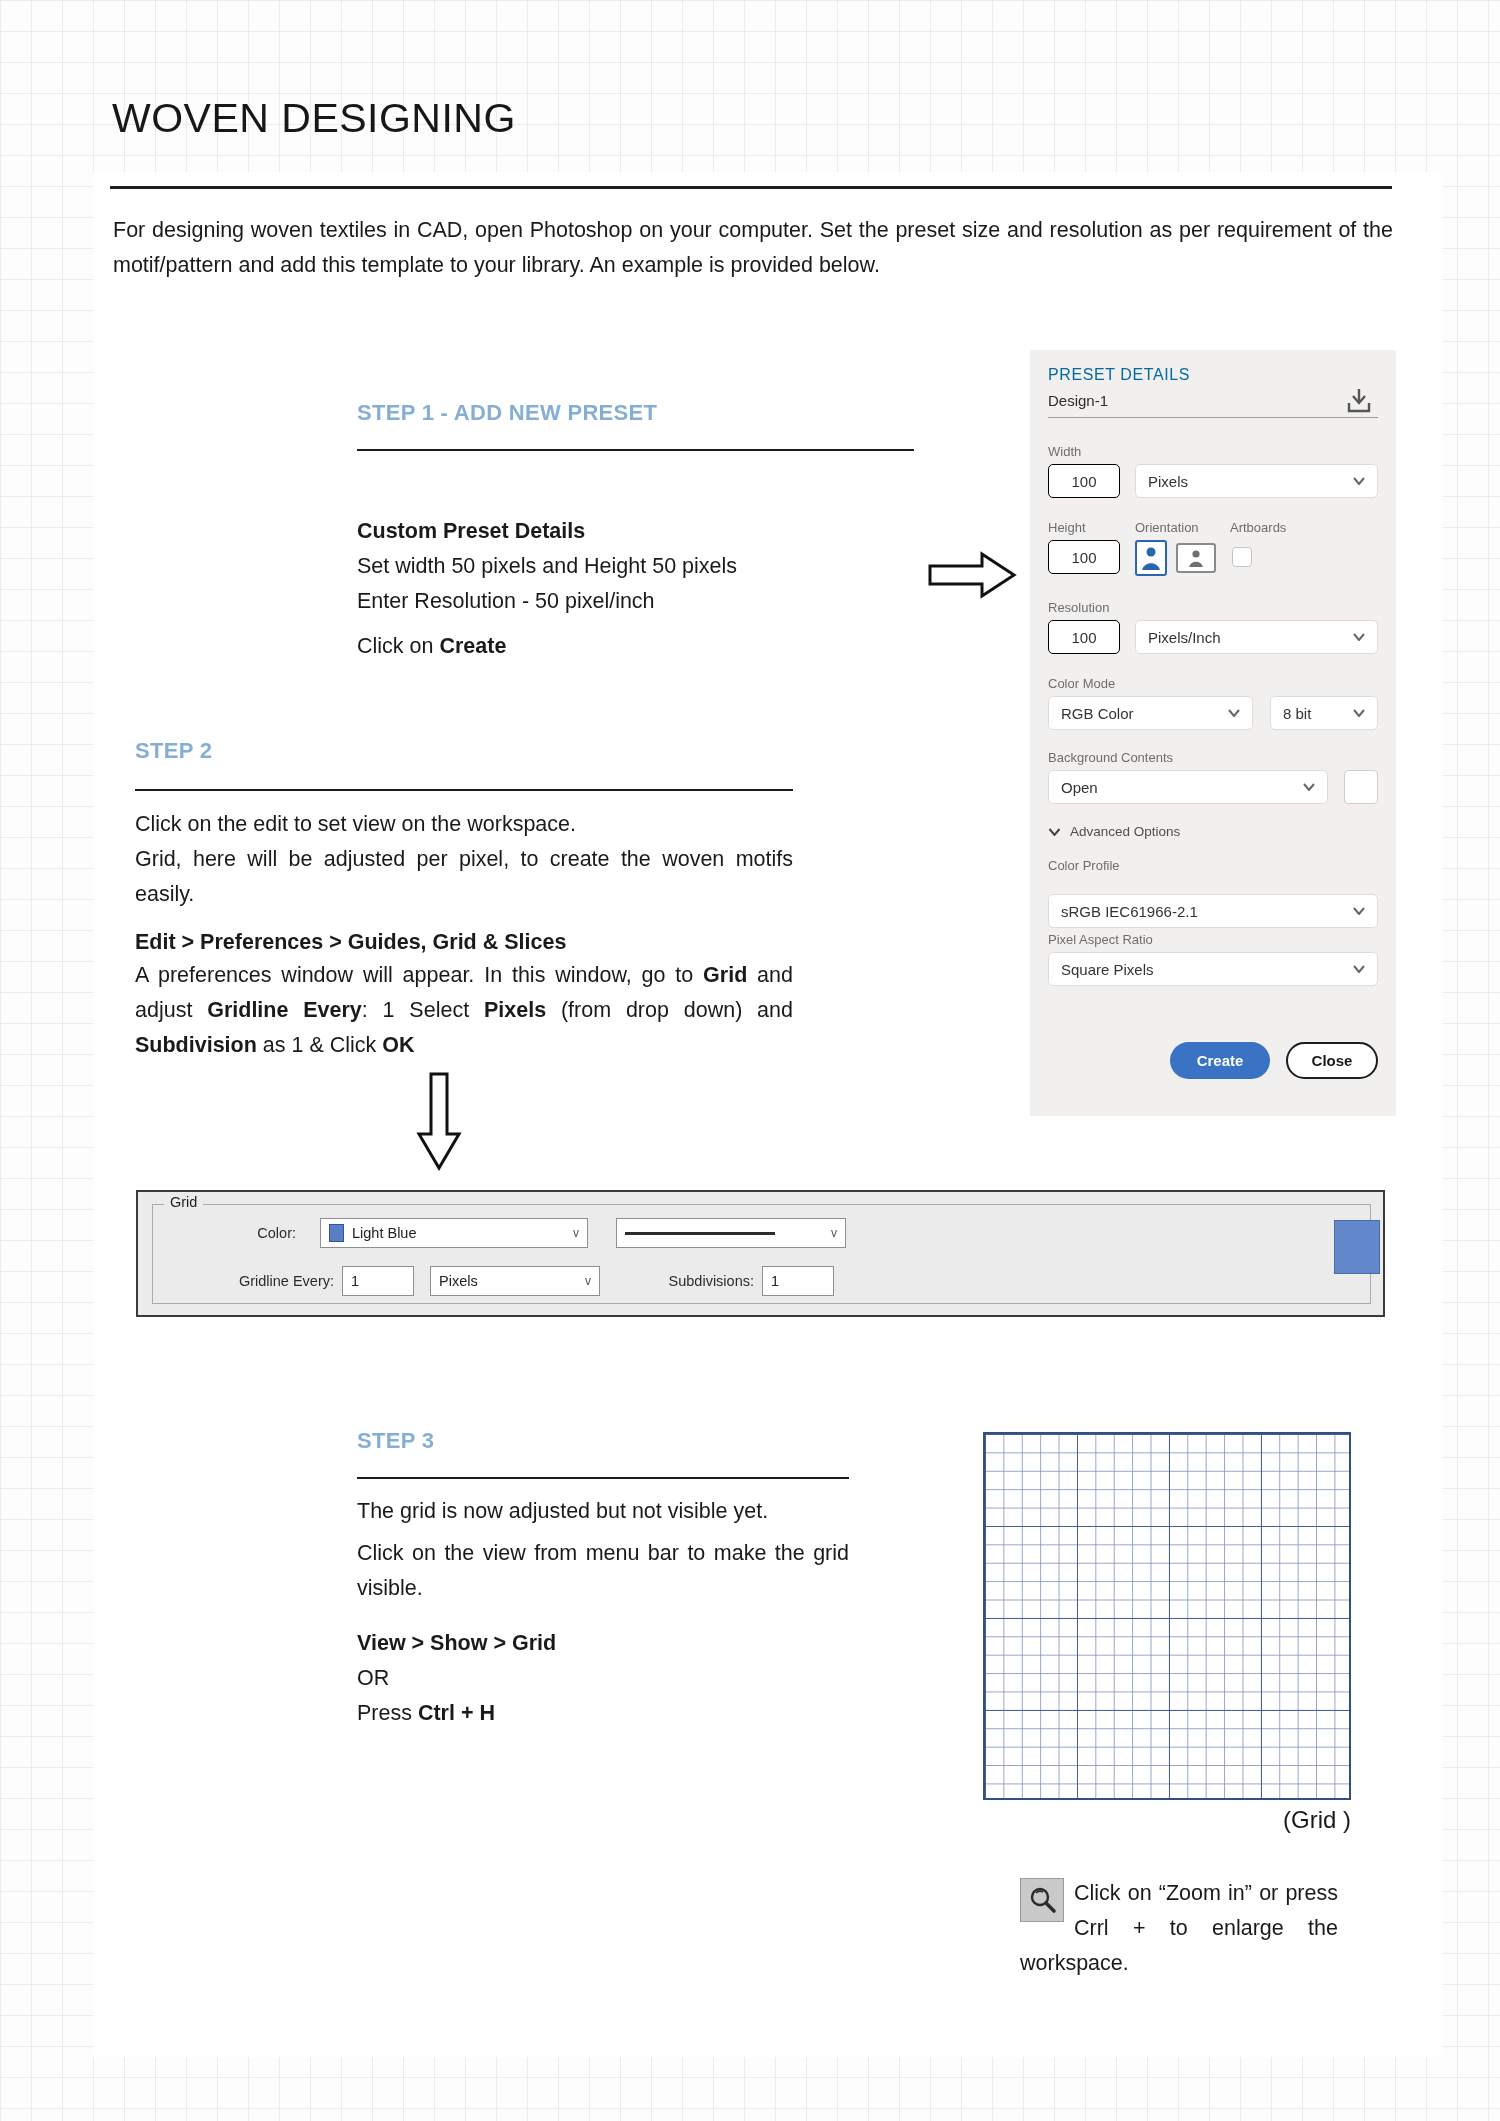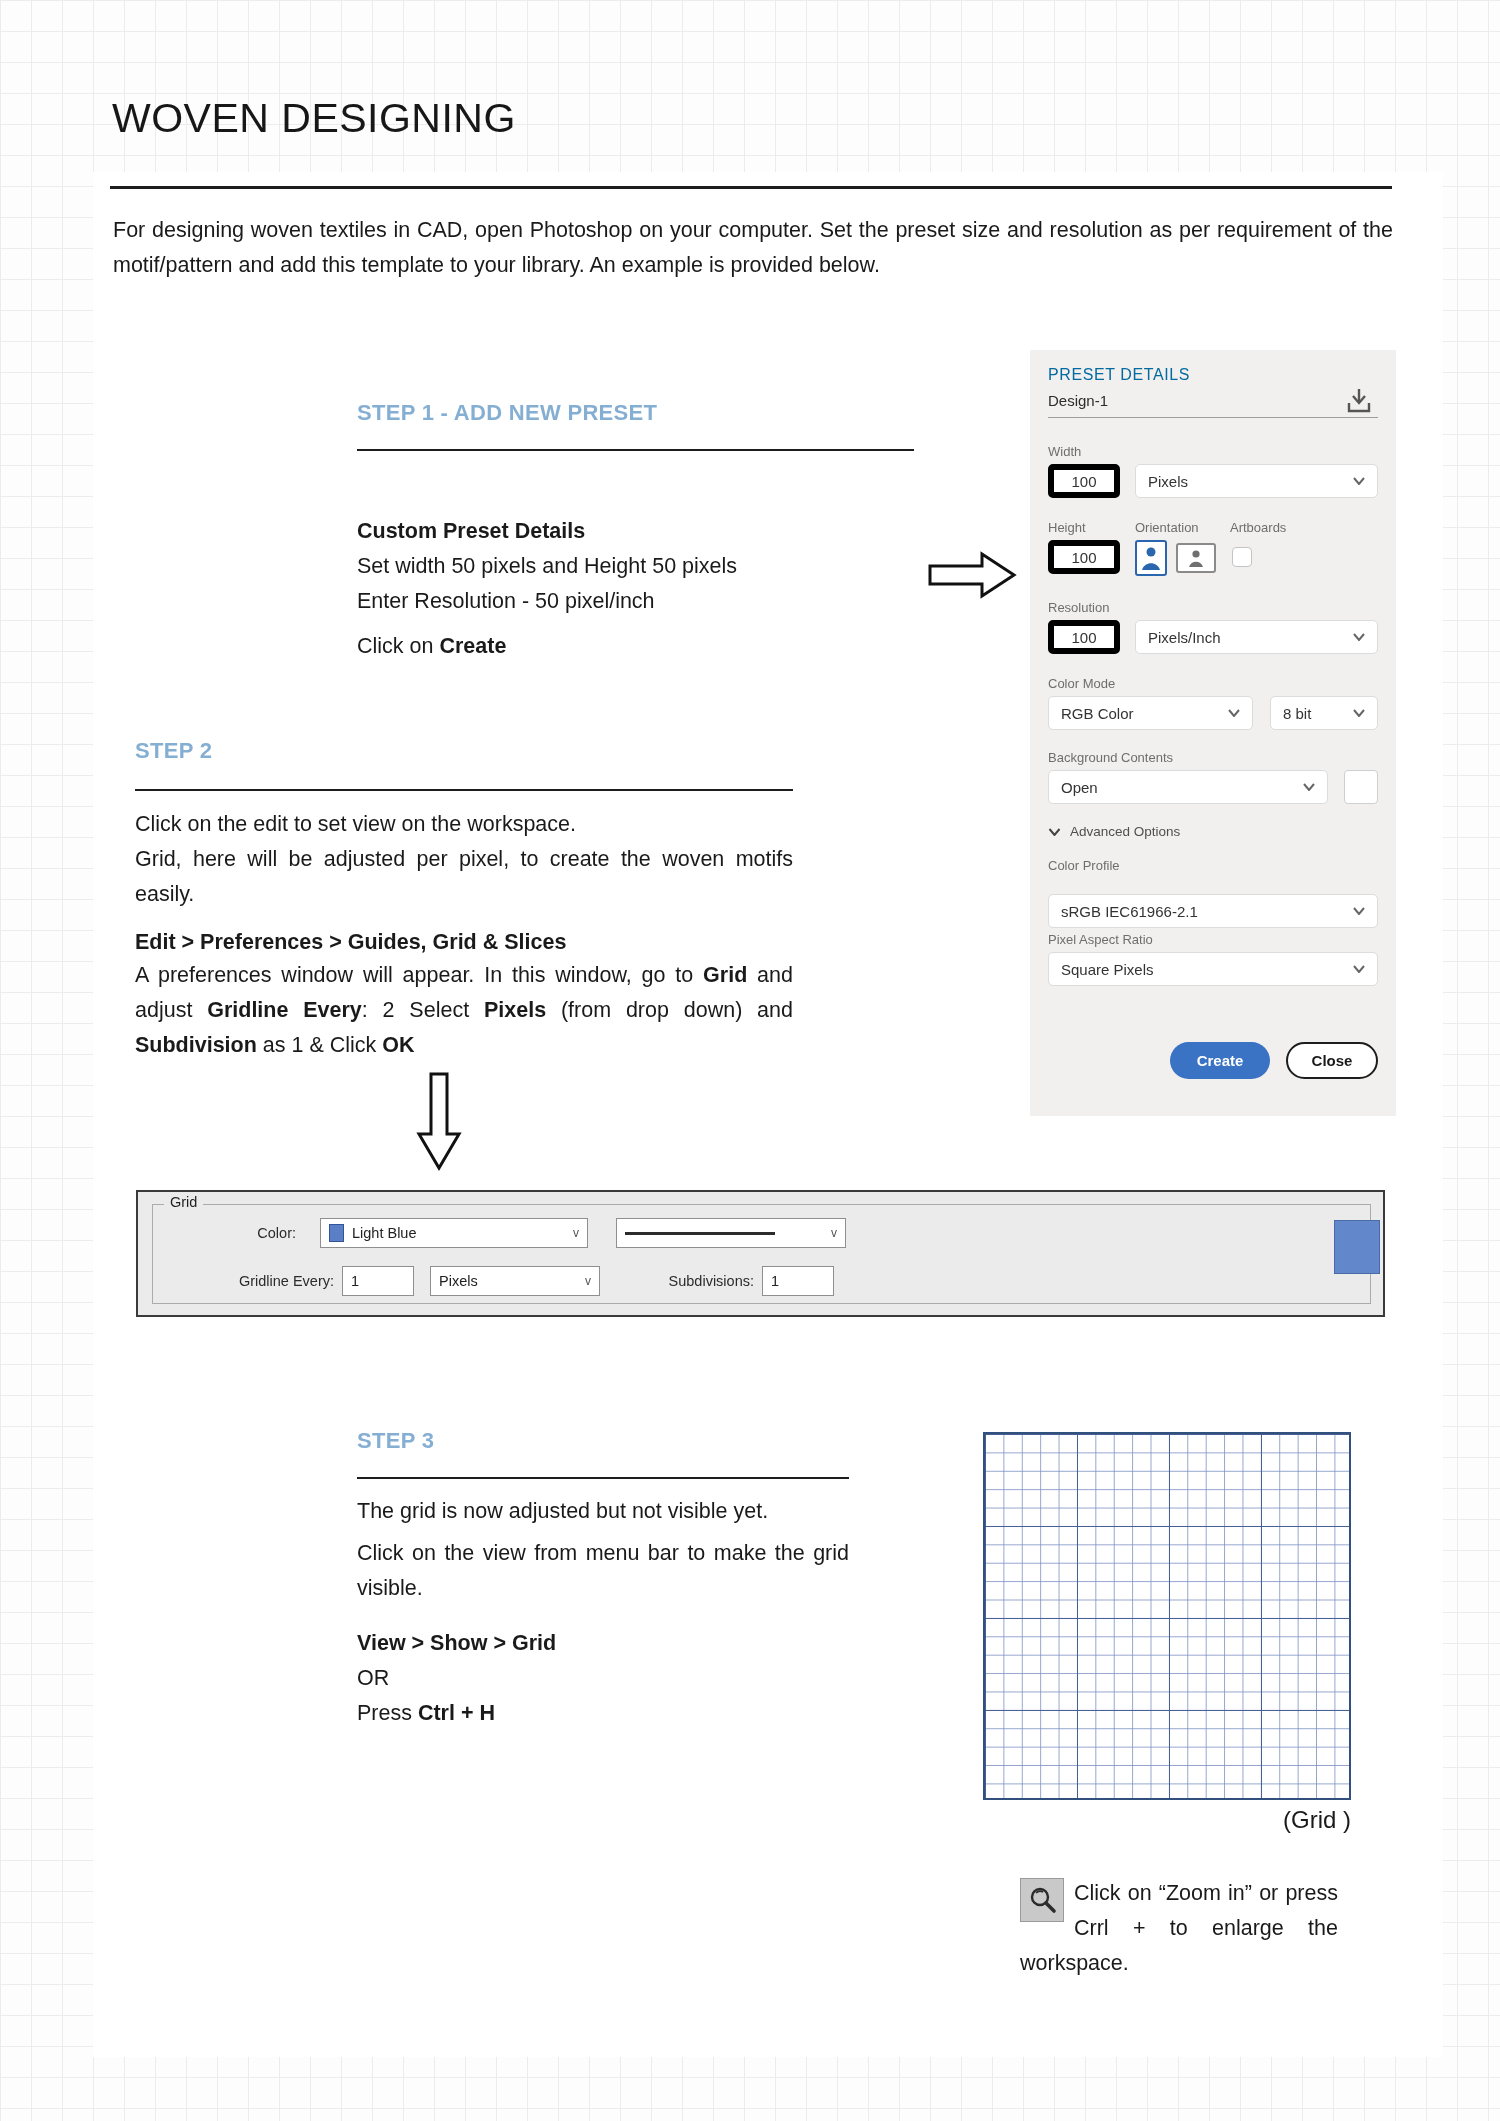--- a/index.html
+++ b/index.html
@@ -21,21 +21,21 @@
   .step-head { font-size:22px; font-weight:bold; color:#85aed3; letter-spacing:.3px; }
   b { font-weight:bold; }
 
   
   .ps-panel { left:1030px; top:350px; width:366px; height:766px; background:#f1f0ee; }
   .ps-panel .abs { position:absolute; }
   .ps-header { font-size:16px; color:#0369a1; letter-spacing:.6px; }
   .ps-name { font-size:15px; color:#2c2c2c; border-bottom:1px solid #9e9e9e; padding-bottom:8px; }
   .ps-label { font-size:13px; color:#6e6e6e; }
   .ps-input {
-    height:34px; background:#fff; border:6px solid #000000; border-radius:5px;
+    height:34px; background:#fff; border:1px solid #000000; border-radius:5px;
     font-size:15px; color:#333; text-align:center; width:72px;
     font-family:"Liberation Sans",sans-serif;
   }
   .ps-select {
     height:34px; background:#fff; border:1px solid #dcdcdc; border-radius:5px;
     display:flex; align-items:center; justify-content:space-between;
     padding:0 12px; font-size:15px; color:#333;
   }
   .chev { width:12px; height:8px; flex:0 0 auto; }
   .ori-box { width:32px; height:36px; background:#fff; border:2px solid #2a66ad; border-radius:3px;
@@ -196,21 +196,21 @@
 
     <div class="abs btn-create" style="left:140px;top:692px;">Create</div>
     <div class="abs btn-close" style="left:256px;top:692px;">Close</div>
   </div>
 
   <div class="abs step-head" style="left:135px;top:738px;">STEP 2</div>
   <div class="abs rule" style="left:135px;top:789px;width:658px;height:2px;"></div>
   <div class="abs body-text" style="left:135px;top:807px;width:658px;">Click on the edit to set view on the workspace.</div>
   <div class="abs body-text just" style="left:135px;top:842px;width:658px;">Grid, here will be adjusted per pixel, to create the woven motifs easily.</div>
   <div class="abs body-text" style="left:135px;top:925px;font-weight:bold;text-align:right;">Edit &gt; Preferences &gt; Guides, Grid &amp; Slices</div>
-  <div class="abs body-text just" style="left:135px;top:958px;width:658px;"><span>A preferences window will appear. In this window, go to </span><b>Grid</b><span> and adjust </span><b>Gridline Every</b><span>: 2 Select </span><b>Pixels</b><span> (from drop down) and </span><b>Subdivision</b><span> as 1 &amp; Click </span><b>OK</b></div>
+  <div class="abs body-text just" style="left:135px;top:958px;width:658px;"><span>A preferences window will appear. In this window, go to </span><b>Grid</b><span> and adjust </span><b>Gridline Every</b><span>: 1 Select </span><b>Pixels</b><span> (from drop down) and </span><b>Subdivision</b><span> as 1 &amp; Click </span><b>OK</b></div>
 
   <svg class="abs" style="left:415px;top:1072px;" width="48" height="100" viewBox="0 0 48 100">
     <polygon points="16,2 32,2 32,62 44,62 24,96 4,62 16,62" fill="#ffffff" stroke="#111" stroke-width="3"></polygon>
   </svg>
 
   <div class="abs grid-panel">
     <div class="gp-fieldset"></div>
     <div class="gp-legend">Grid</div>
 
     <div class="abs gp-label" style="left:90px;top:26px;width:68px;">Color:</div>

